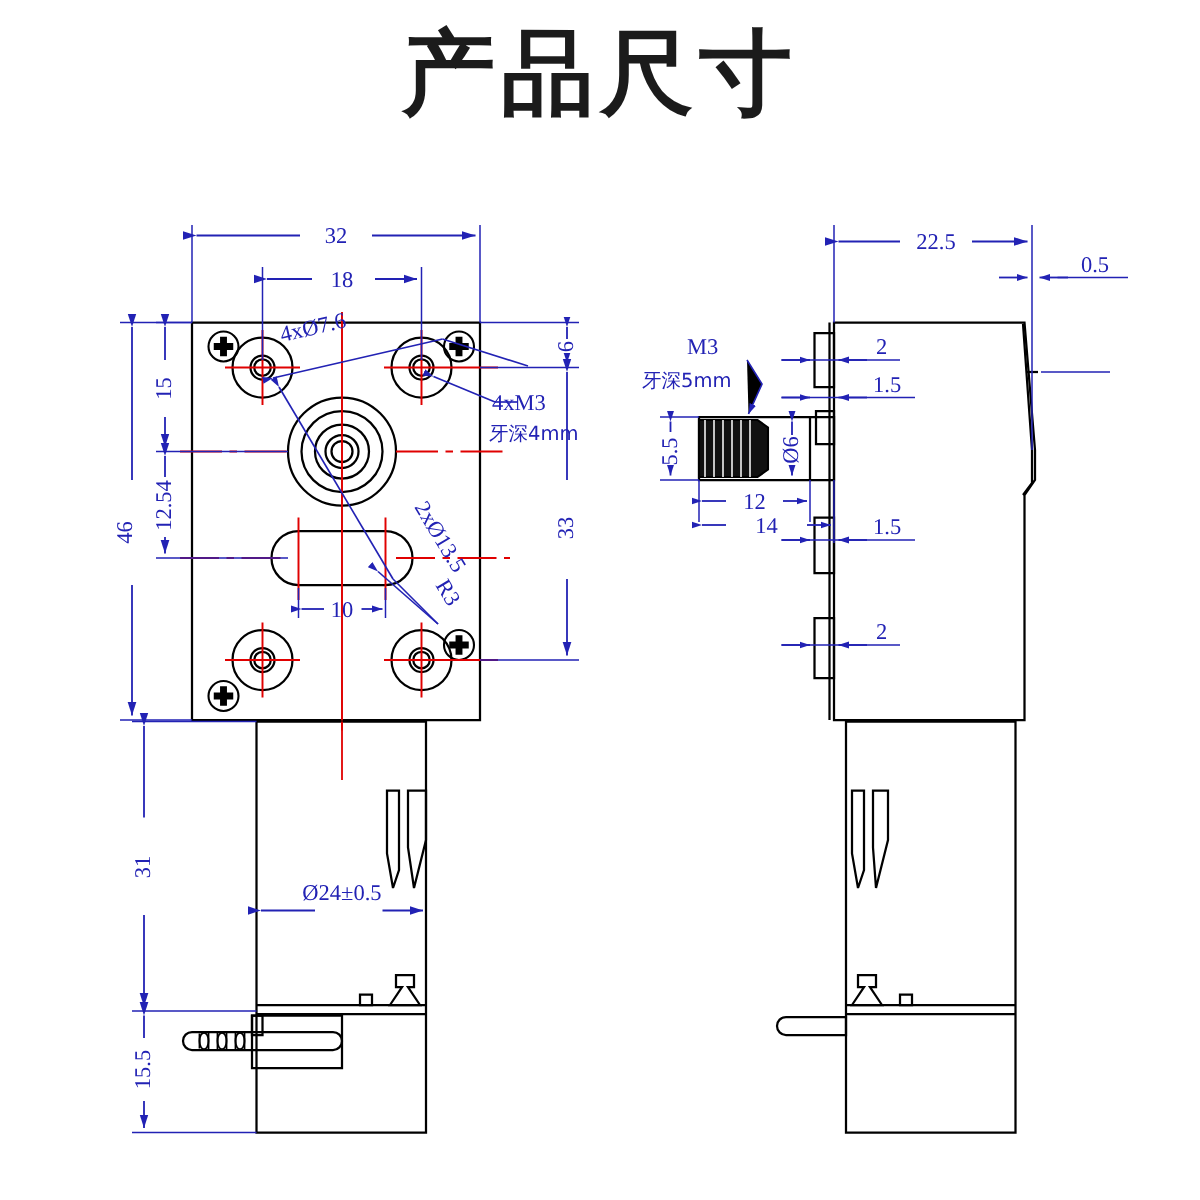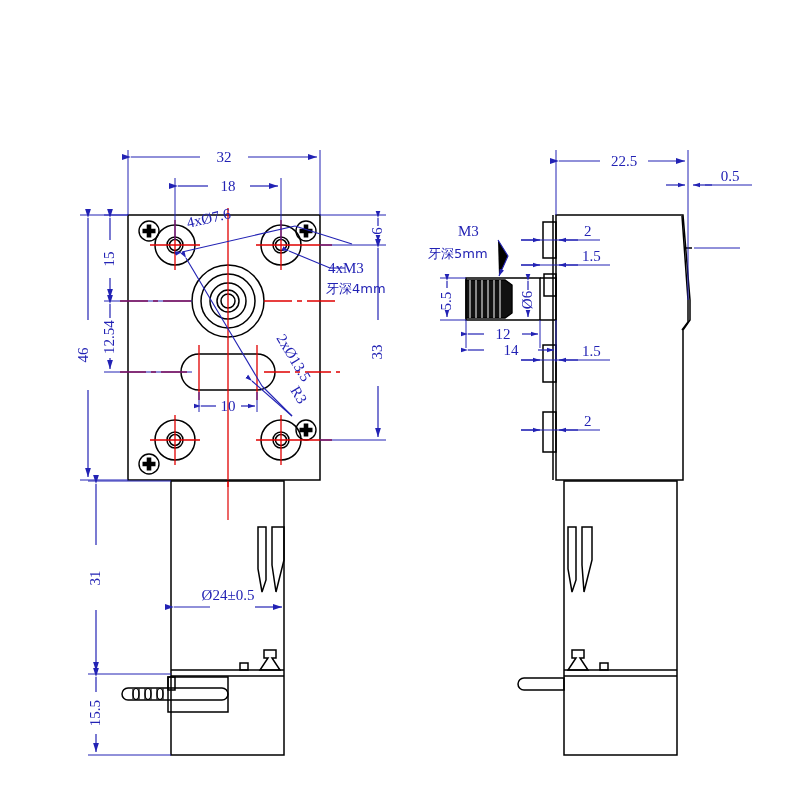--- a/index.html
+++ b/index.html
@@ -50,20 +50,21 @@
     font-family: "DejaVu Sans", sans-serif;
     font-size: 13px;
     fill: #2222b4;
   }
 </style>
 </head>
 <body>
 
 <div id="page">
 
+  <div id="title">产品尺寸</div>
 
   <svg id="drawing" width="800" height="800" viewBox="0 0 800 800">
 
     <defs>
       <marker id="ah" markerWidth="9" markerHeight="7" refX="9" refY="3.5" orient="auto" markerUnits="userSpaceOnUse">
         <polygon points="0,0.6 9,3.5 0,6.4" fill="#2222b4"></polygon>
       </marker>
       <marker id="ahs" markerWidth="7" markerHeight="5.6" refX="7" refY="2.8" orient="auto" markerUnits="userSpaceOnUse">
         <polygon points="0,0.5 7,2.8 0,5.1" fill="#2222b4"></polygon>
       </marker>

